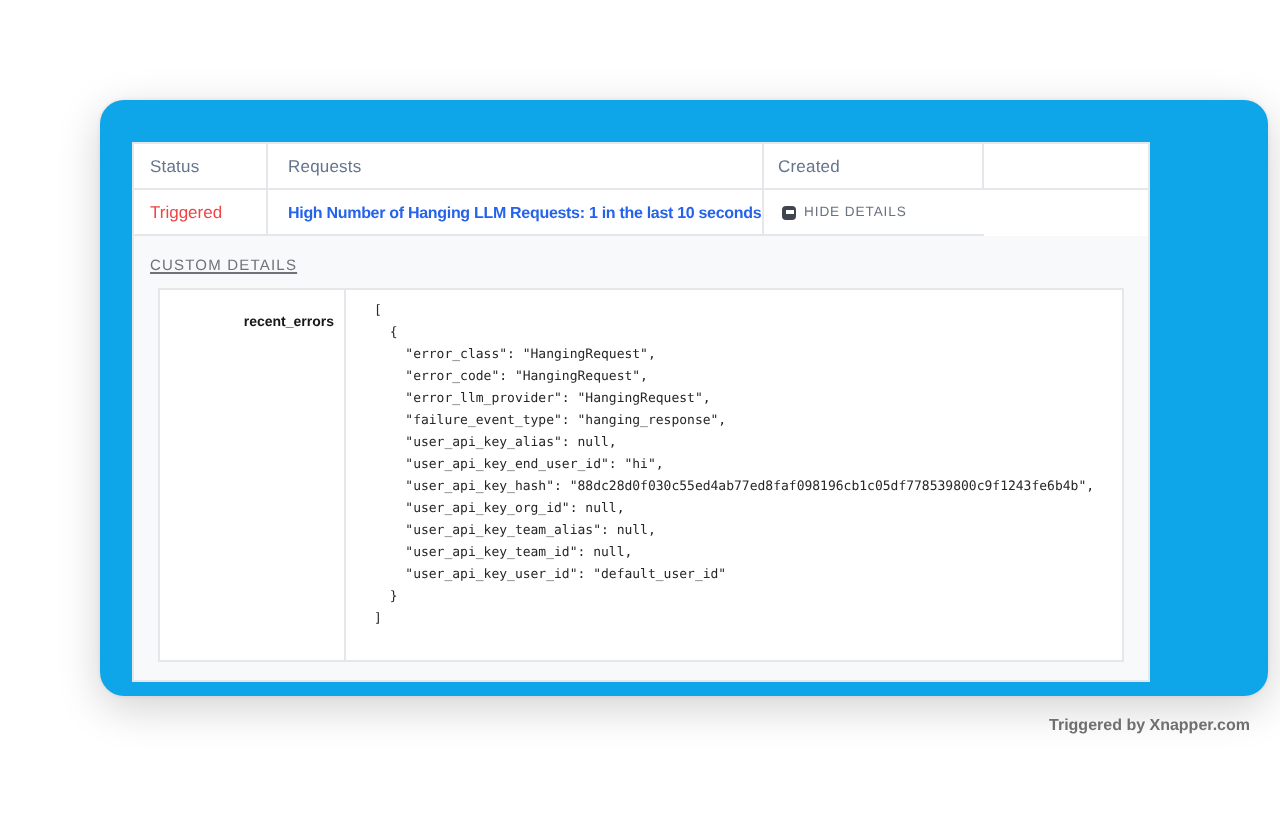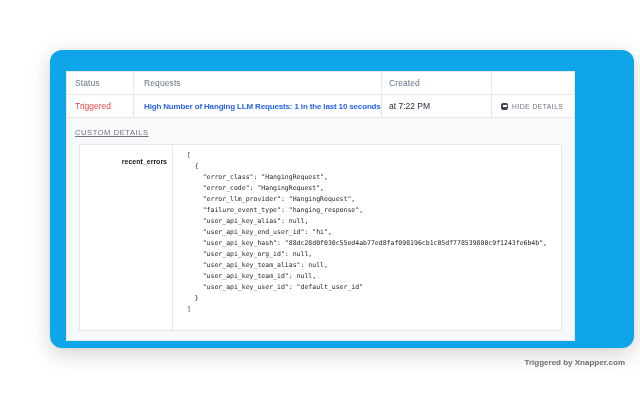--- a/index.html
+++ b/index.html
@@ -167,23 +167,20 @@
       <div class="t-cell pad-created">Created</div>
       <div class="t-cell pad-actions"></div>
     </div>
 
     <div class="t-row data-row">
       <div class="t-cell pad-status">
         <span class="status-triggered">Triggered</span>
       </div>
       <div class="t-cell pad-summary">
         <span class="summary-link">High Number of Hanging LLM Requests: 1 in the last 10 seconds.</span>
-      </div>
-      <div class="t-cell pad-created">
-        <span class="created-text">at 7:22 PM</span>
       </div>
       <div class="t-cell pad-actions">
         <button class="hide-details-btn">
           <span class="collapse-icon"></span>
           <span class="hide-details-label">HIDE DETAILS</span>
         </button>
       </div>
     </div>
 
     <div class="details-section">

